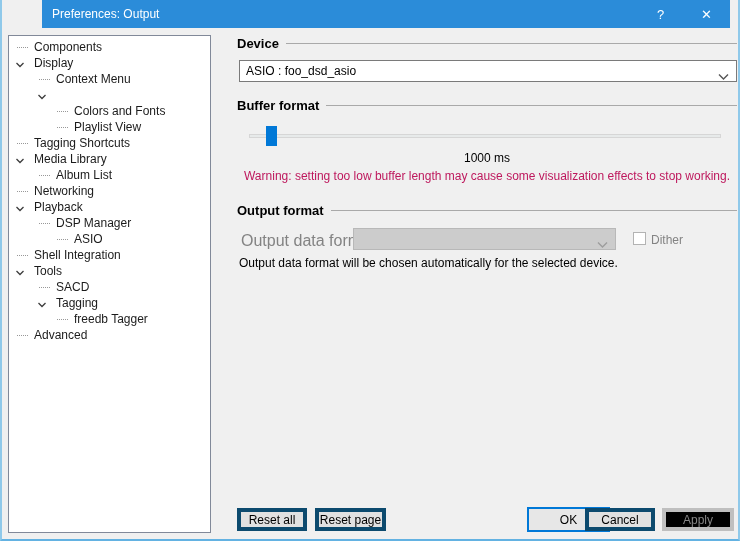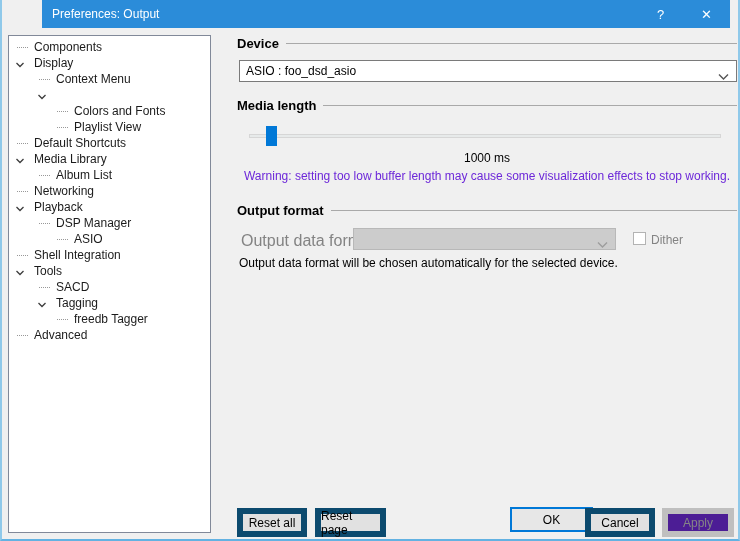--- a/index.html
+++ b/index.html
@@ -50,38 +50,38 @@
   }
   .combo .arrow { position:absolute; right:7px; top:6px; }
   .combo.disabled { background:#cccccc; border-color:#b8b8b8; color:#6d6d6d; }
 
   .slider-track {
     position:absolute; height:4px; background:#e7eaea; border:1px solid #d6d6d6;
   }
   .slider-thumb { position:absolute; width:11px; height:20px; background:#0078d7; }
 
   .center-text { position:absolute; width:100%; text-align:center; font-size:12px; color:#000000; }
-  .warn-text { position:absolute; width:100%; text-align:center; font-size:12px; color:#6d28d9; }
+  .warn-text { position:absolute; width:100%; text-align:center; font-size:12px; color:#be185d; }
 
   .fmt-label { position:absolute; font-size:16px; color:#838383; }
   .note-text { position:absolute; font-size:12px; color:#000000; }
 
   .checkbox {
     position:absolute; width:13px; height:13px; background:#ffffff; border:1px solid #b3b3b3;
   }
   .check-label { position:absolute; font-size:12px; color:#838383; }
 
   
   .btn {
-    position:absolute; height:29px; background:#e1e1e1; border:6px solid #0c4a6e;
+    position:absolute; height:23px; background:#e1e1e1; border:4px solid #0c4a6e;
     font-family:"Liberation Sans",sans-serif; font-size:12px; color:#000000;
     display:flex; align-items:center; justify-content:center;
   }
   .btn.default { border:2px solid #0078d7; background:#e7e7e7; }
-  .btn.disabled { background:#4c1d95; border-color:#bfbfbf; color:#868686; }
+  .btn.disabled { background:#000000; border-color:#bfbfbf; color:#868686; }
 </style>
 </head>
 <body>
 
 <div class="dialog">
 
   <div class="titlebar">
     <span class="title">Preferences: Output</span>
     <div class="cap-btn">
       <span>?</span>
@@ -97,21 +97,21 @@
         <div class="trow"><span class="stub" style="left: 8px;"></span><span class="tlabel" style="margin-left: 22px;">Components</span></div>
         <div class="trow"><span class="chev" style="left: 6px;"><svg width="10" height="10" viewBox="0 0 10 10">
               <path d="M1.5 3 L5 6.5 L8.5 3" fill="none" stroke="#3c3c3c" stroke-width="1.3"></path>
             </svg></span><span class="tlabel" style="margin-left: 22px;">Display</span></div>
         <div class="trow"><span class="stub" style="left: 30px;"></span><span class="tlabel" style="margin-left: 44px;">Context Menu</span></div>
         <div class="trow"><span class="chev" style="left: 28px;"><svg width="10" height="10" viewBox="0 0 10 10">
               <path d="M1.5 3 L5 6.5 L8.5 3" fill="none" stroke="#3c3c3c" stroke-width="1.3"></path>
             </svg></span></div>
         <div class="trow"><span class="stub" style="left: 48px;"></span><span class="tlabel" style="margin-left: 62px;">Colors and Fonts</span></div>
         <div class="trow"><span class="stub" style="left: 48px;"></span><span class="tlabel" style="margin-left: 62px;">Playlist View</span></div>
-        <div class="trow"><span class="stub" style="left: 8px;"></span><span class="tlabel" style="margin-left: 22px;">Default Shortcuts</span></div>
+        <div class="trow"><span class="stub" style="left: 8px;"></span><span class="tlabel" style="margin-left: 22px;">Tagging Shortcuts</span></div>
         <div class="trow"><span class="chev" style="left: 6px;"><svg width="10" height="10" viewBox="0 0 10 10">
               <path d="M1.5 3 L5 6.5 L8.5 3" fill="none" stroke="#3c3c3c" stroke-width="1.3"></path>
             </svg></span><span class="tlabel" style="margin-left: 22px;">Media Library</span></div>
         <div class="trow"><span class="stub" style="left: 30px;"></span><span class="tlabel" style="margin-left: 44px;">Album List</span></div>
         <div class="trow"><span class="stub" style="left: 8px;"></span><span class="tlabel" style="margin-left: 22px;">Networking</span></div>
         <div class="trow"><span class="chev" style="left: 6px;"><svg width="10" height="10" viewBox="0 0 10 10">
               <path d="M1.5 3 L5 6.5 L8.5 3" fill="none" stroke="#3c3c3c" stroke-width="1.3"></path>
             </svg></span><span class="tlabel" style="margin-left: 22px;">Playback</span></div>
         <div class="trow"><span class="stub" style="left: 30px;"></span><span class="tlabel" style="margin-left: 44px;">DSP Manager</span></div>
         <div class="trow"><span class="stub" style="left: 48px;"></span><span class="tlabel" style="margin-left: 62px;">ASIO</span></div>
@@ -136,21 +136,21 @@
       <div class="combo" style="left:2px; top:32px; width:498px;">
         <span>ASIO : foo_dsd_asio</span>
         <span class="arrow">
           <svg width="11" height="8" viewBox="0 0 11 8">
               <path d="M1 1.5 L5.5 6 L10 1.5" fill="none" stroke="#565656" stroke-width="1.4"></path>
             </svg>
         </span>
       </div>
 
       <div class="ghead" style="top:70px;">
-        <span class="gtitle">Media length</span>
+        <span class="gtitle">Buffer format</span>
         <span class="gline"></span>
       </div>
       <div style="position:absolute; left:0; top:97px; width:500px; height:24px;">
         <div class="slider-track" style="left:12px; top:9px; width:472px;"></div>
         <div class="slider-thumb" id="slider-thumb" style="top: 1px; left: 29px;"></div>
       </div>
       <div class="center-text" style="top:123px;">1000 ms</div>
       <div class="warn-text" style="top:141px;">Warning: setting too low buffer length may cause some visualization effects to stop working.</div>
 
       <div class="ghead" style="top:175px;">
@@ -171,21 +171,21 @@
       <div class="note-text" style="left:2px; top:228px;">Output data format will be chosen automatically for the selected device.</div>
 
     </div>
 
     <div class="btn" style="left:235px; top:480px; width:70px;">
       <span>Reset all</span>
     </div>
     <div class="btn" style="left:313px; top:480px; width:71px;">
       <span>Reset page</span>
     </div>
-    <div class="btn default" style="left:508px; top:479px; width:83px; height:25px;">
+    <div class="btn default" style="left:525px; top:479px; width:83px; height:25px;">
       <span>OK</span>
     </div>
     <div class="btn" style="left:583px; top:480px; width:70px;">
       <span>Cancel</span>
     </div>
     <div class="btn disabled" style="left:660px; top:480px; width:72px;">
       <span>Apply</span>
     </div>
 
   </div>

